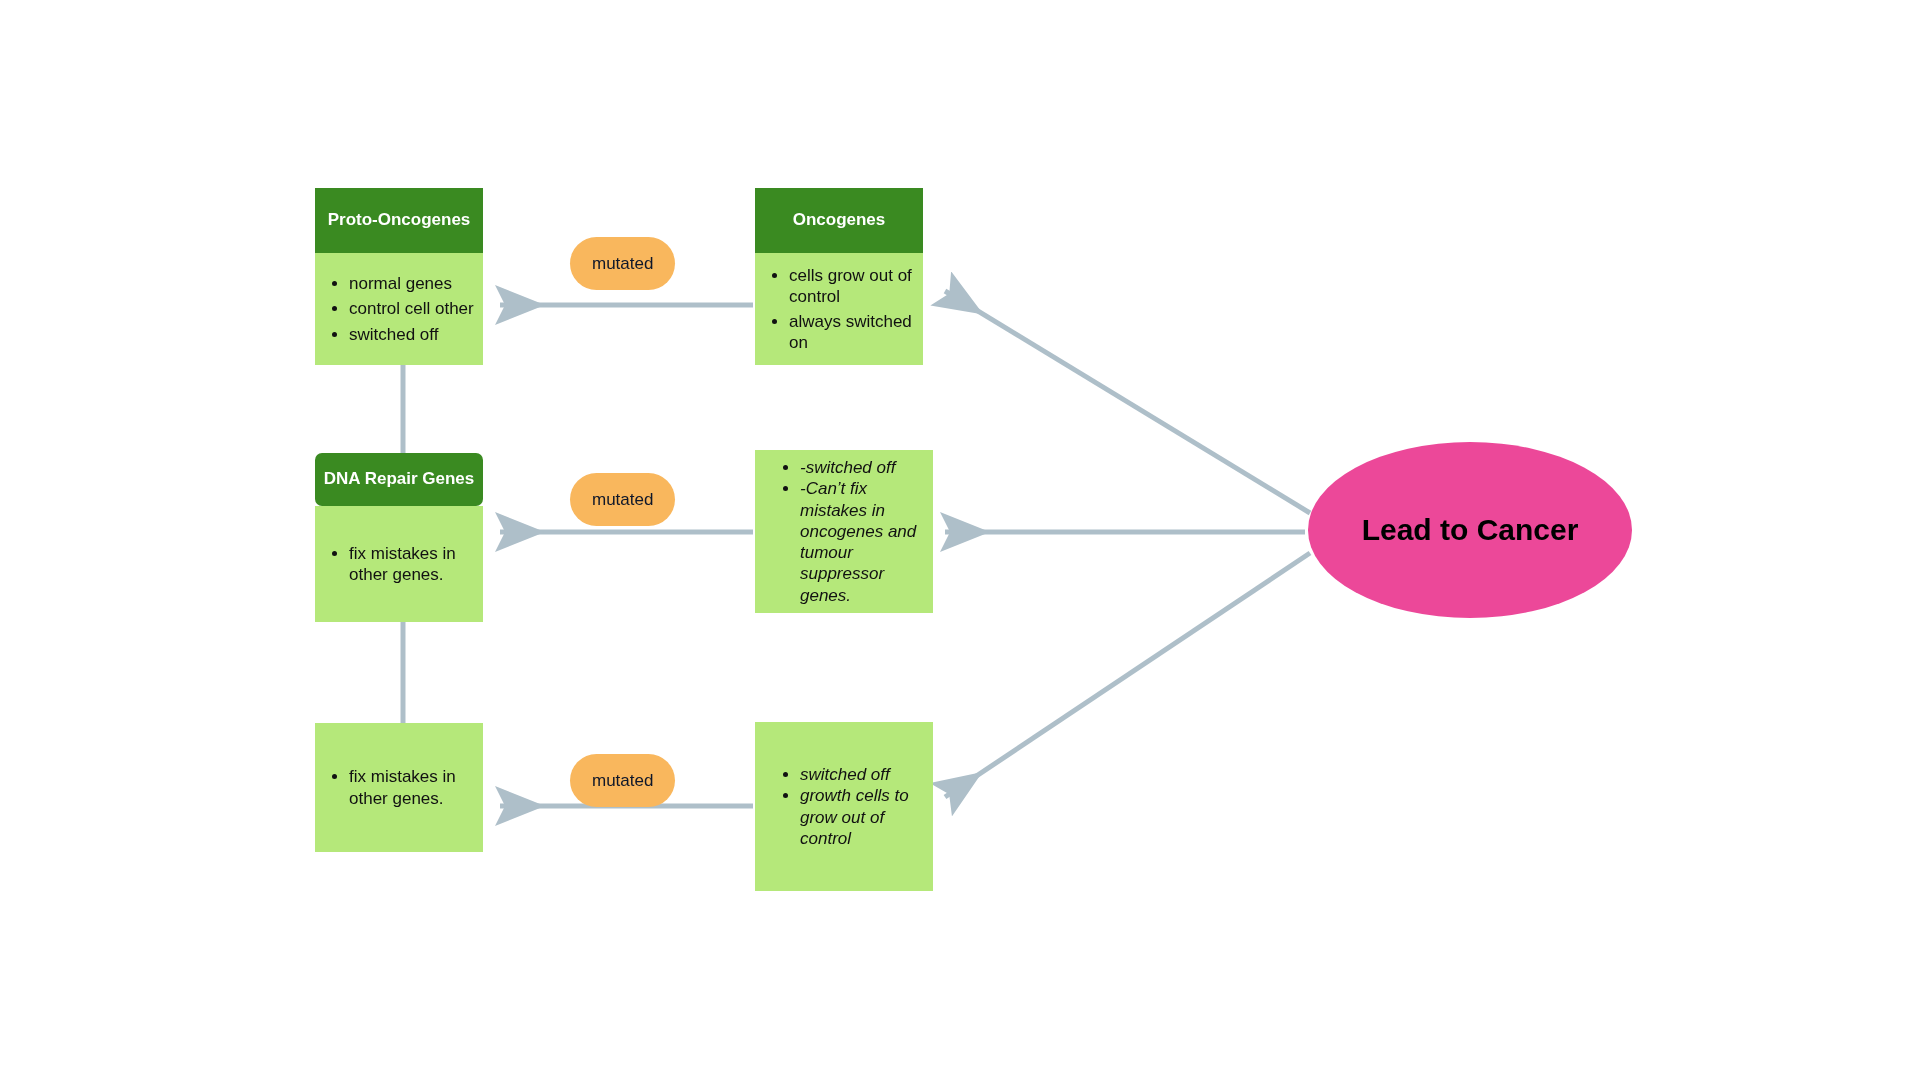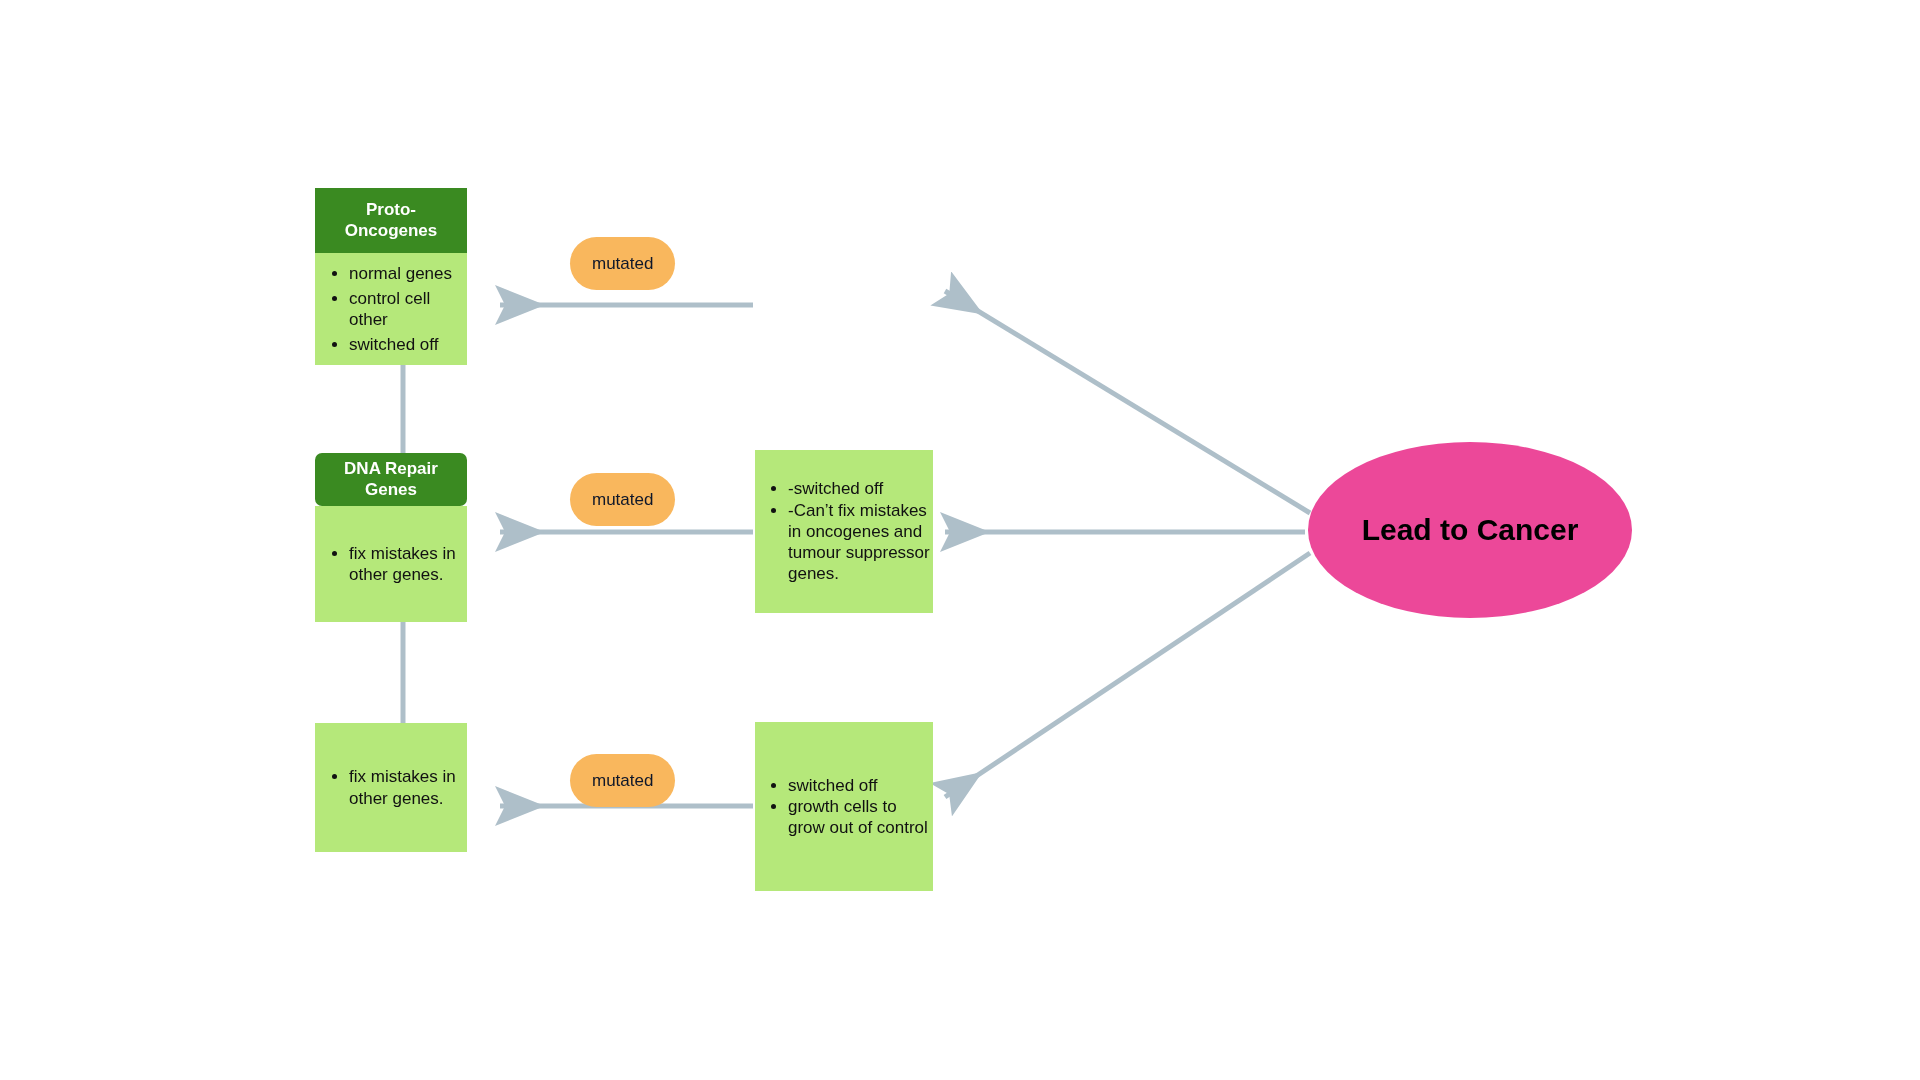--- a/index.html
+++ b/index.html
@@ -28,21 +28,21 @@
     pointer-events: none;
   }
 
   .node {
     position: absolute;
     box-sizing: border-box;
   }
 
   
   .gene-card {
-    width: 152px;
+    width: 168px;
   }
   .gene-card .card-header {
     background: #3a8a21;
     color: #ffffff;
     font-weight: bold;
     font-size: 17px;
     line-height: 1.2;
     text-align: center;
     display: flex;
     align-items: center;
@@ -72,23 +72,24 @@
   
   .plain-card {
     width: 178px;
     background: #b5e87a;
     box-sizing: border-box;
     display: flex;
     flex-direction: column;
     justify-content: center;
   }
   .plain-card ul {
-    margin: 3px;
+    margin: 15px;
     padding-left: 30px;
     list-style: disc;
+    font-style: italic;
   }
   .plain-card li {
     font-size: 17px;
     line-height: 1.25;
     color: #111111;
     margin: 0;
   }
 
   
   .pill {
@@ -171,20 +172,31 @@
   </div>
 
   <div class="node gene-card" style="left:315px; top:723px;">
     <div class="card-body" style="height:129px;">
       <ul>
         <li>fix mistakes in other genes.</li>
       </ul>
     </div>
   </div>
 
+  <div class="node gene-card" style="left:755px; top:188px;">
+    <div class="card-header" style="height:65px;">
+      <span>Oncogenes</span>
+    </div>
+    <div class="card-body" style="height:112px;">
+      <ul>
+        <li>cells grow out of control</li>
+        <li>always switched on</li>
+      </ul>
+    </div>
+  </div>
 
   <div class="node plain-card" style="left:755px; top:450px; height:163px;">
     <ul>
       <li>-switched off</li>
       <li>-Can’t fix mistakes in oncogenes and tumour suppressor genes.</li>
     </ul>
   </div>
 
   <div class="node plain-card" style="left:755px; top:722px; height:169px;">
     <ul>

